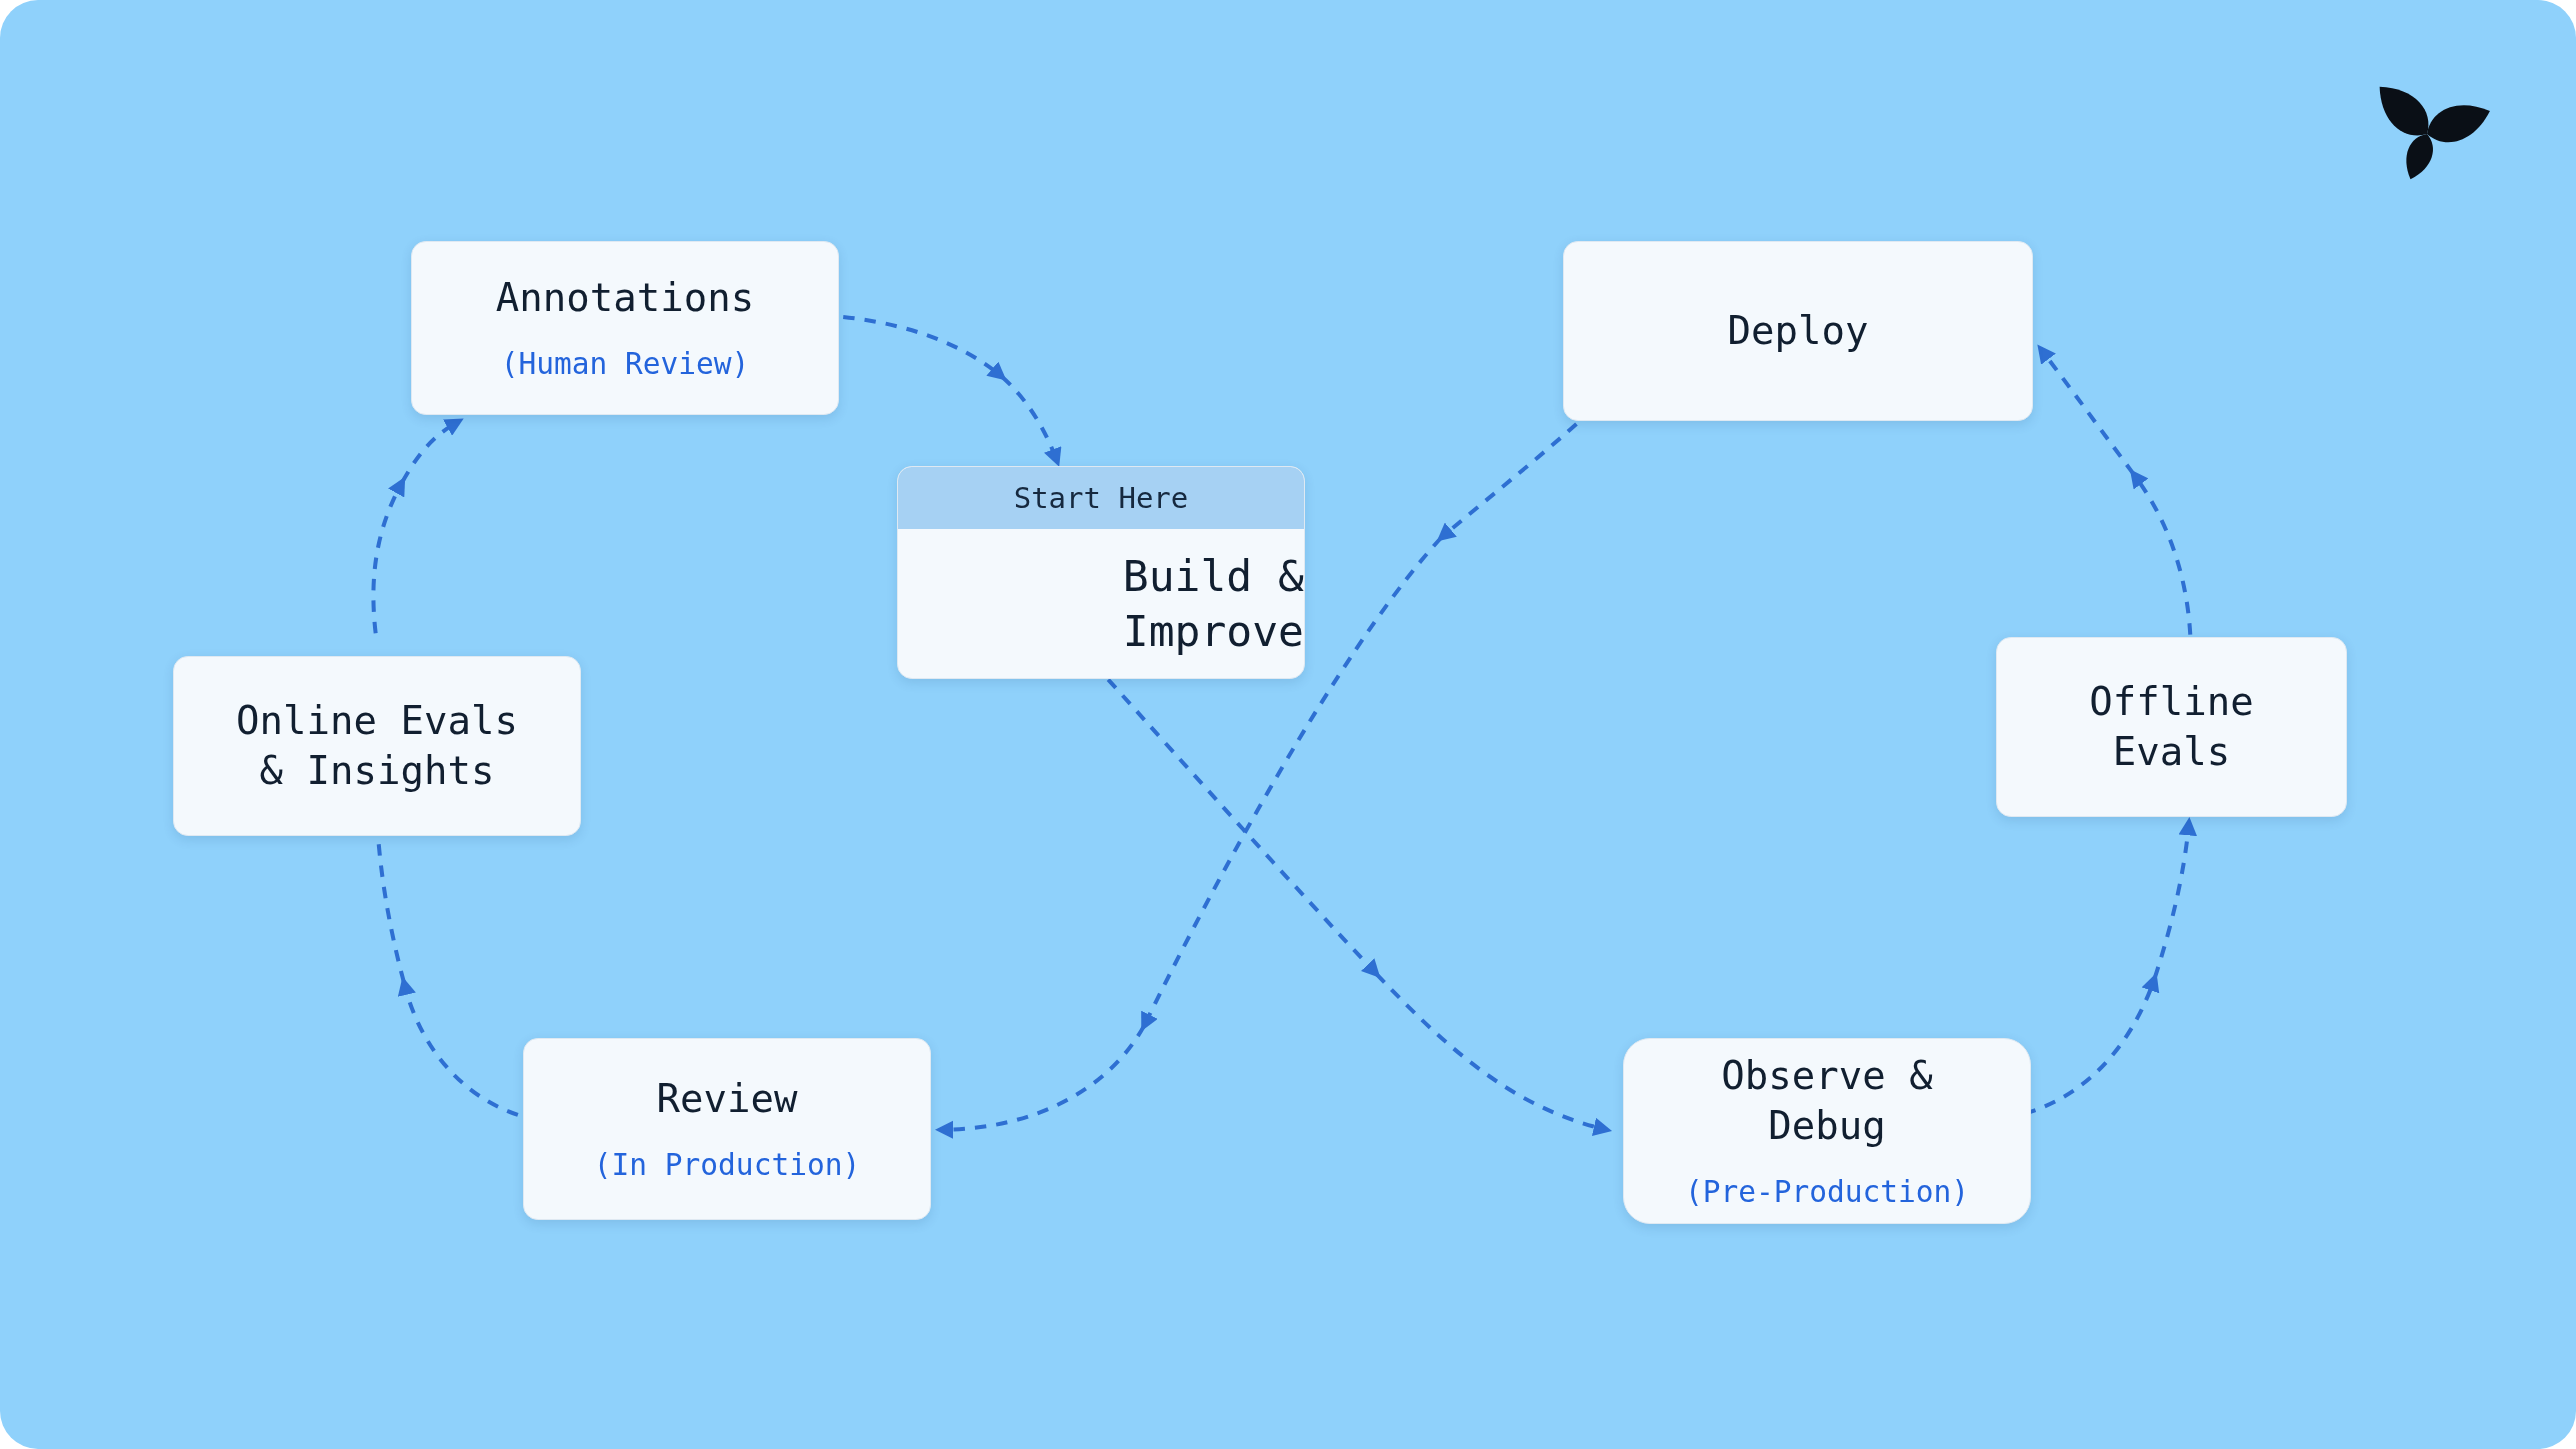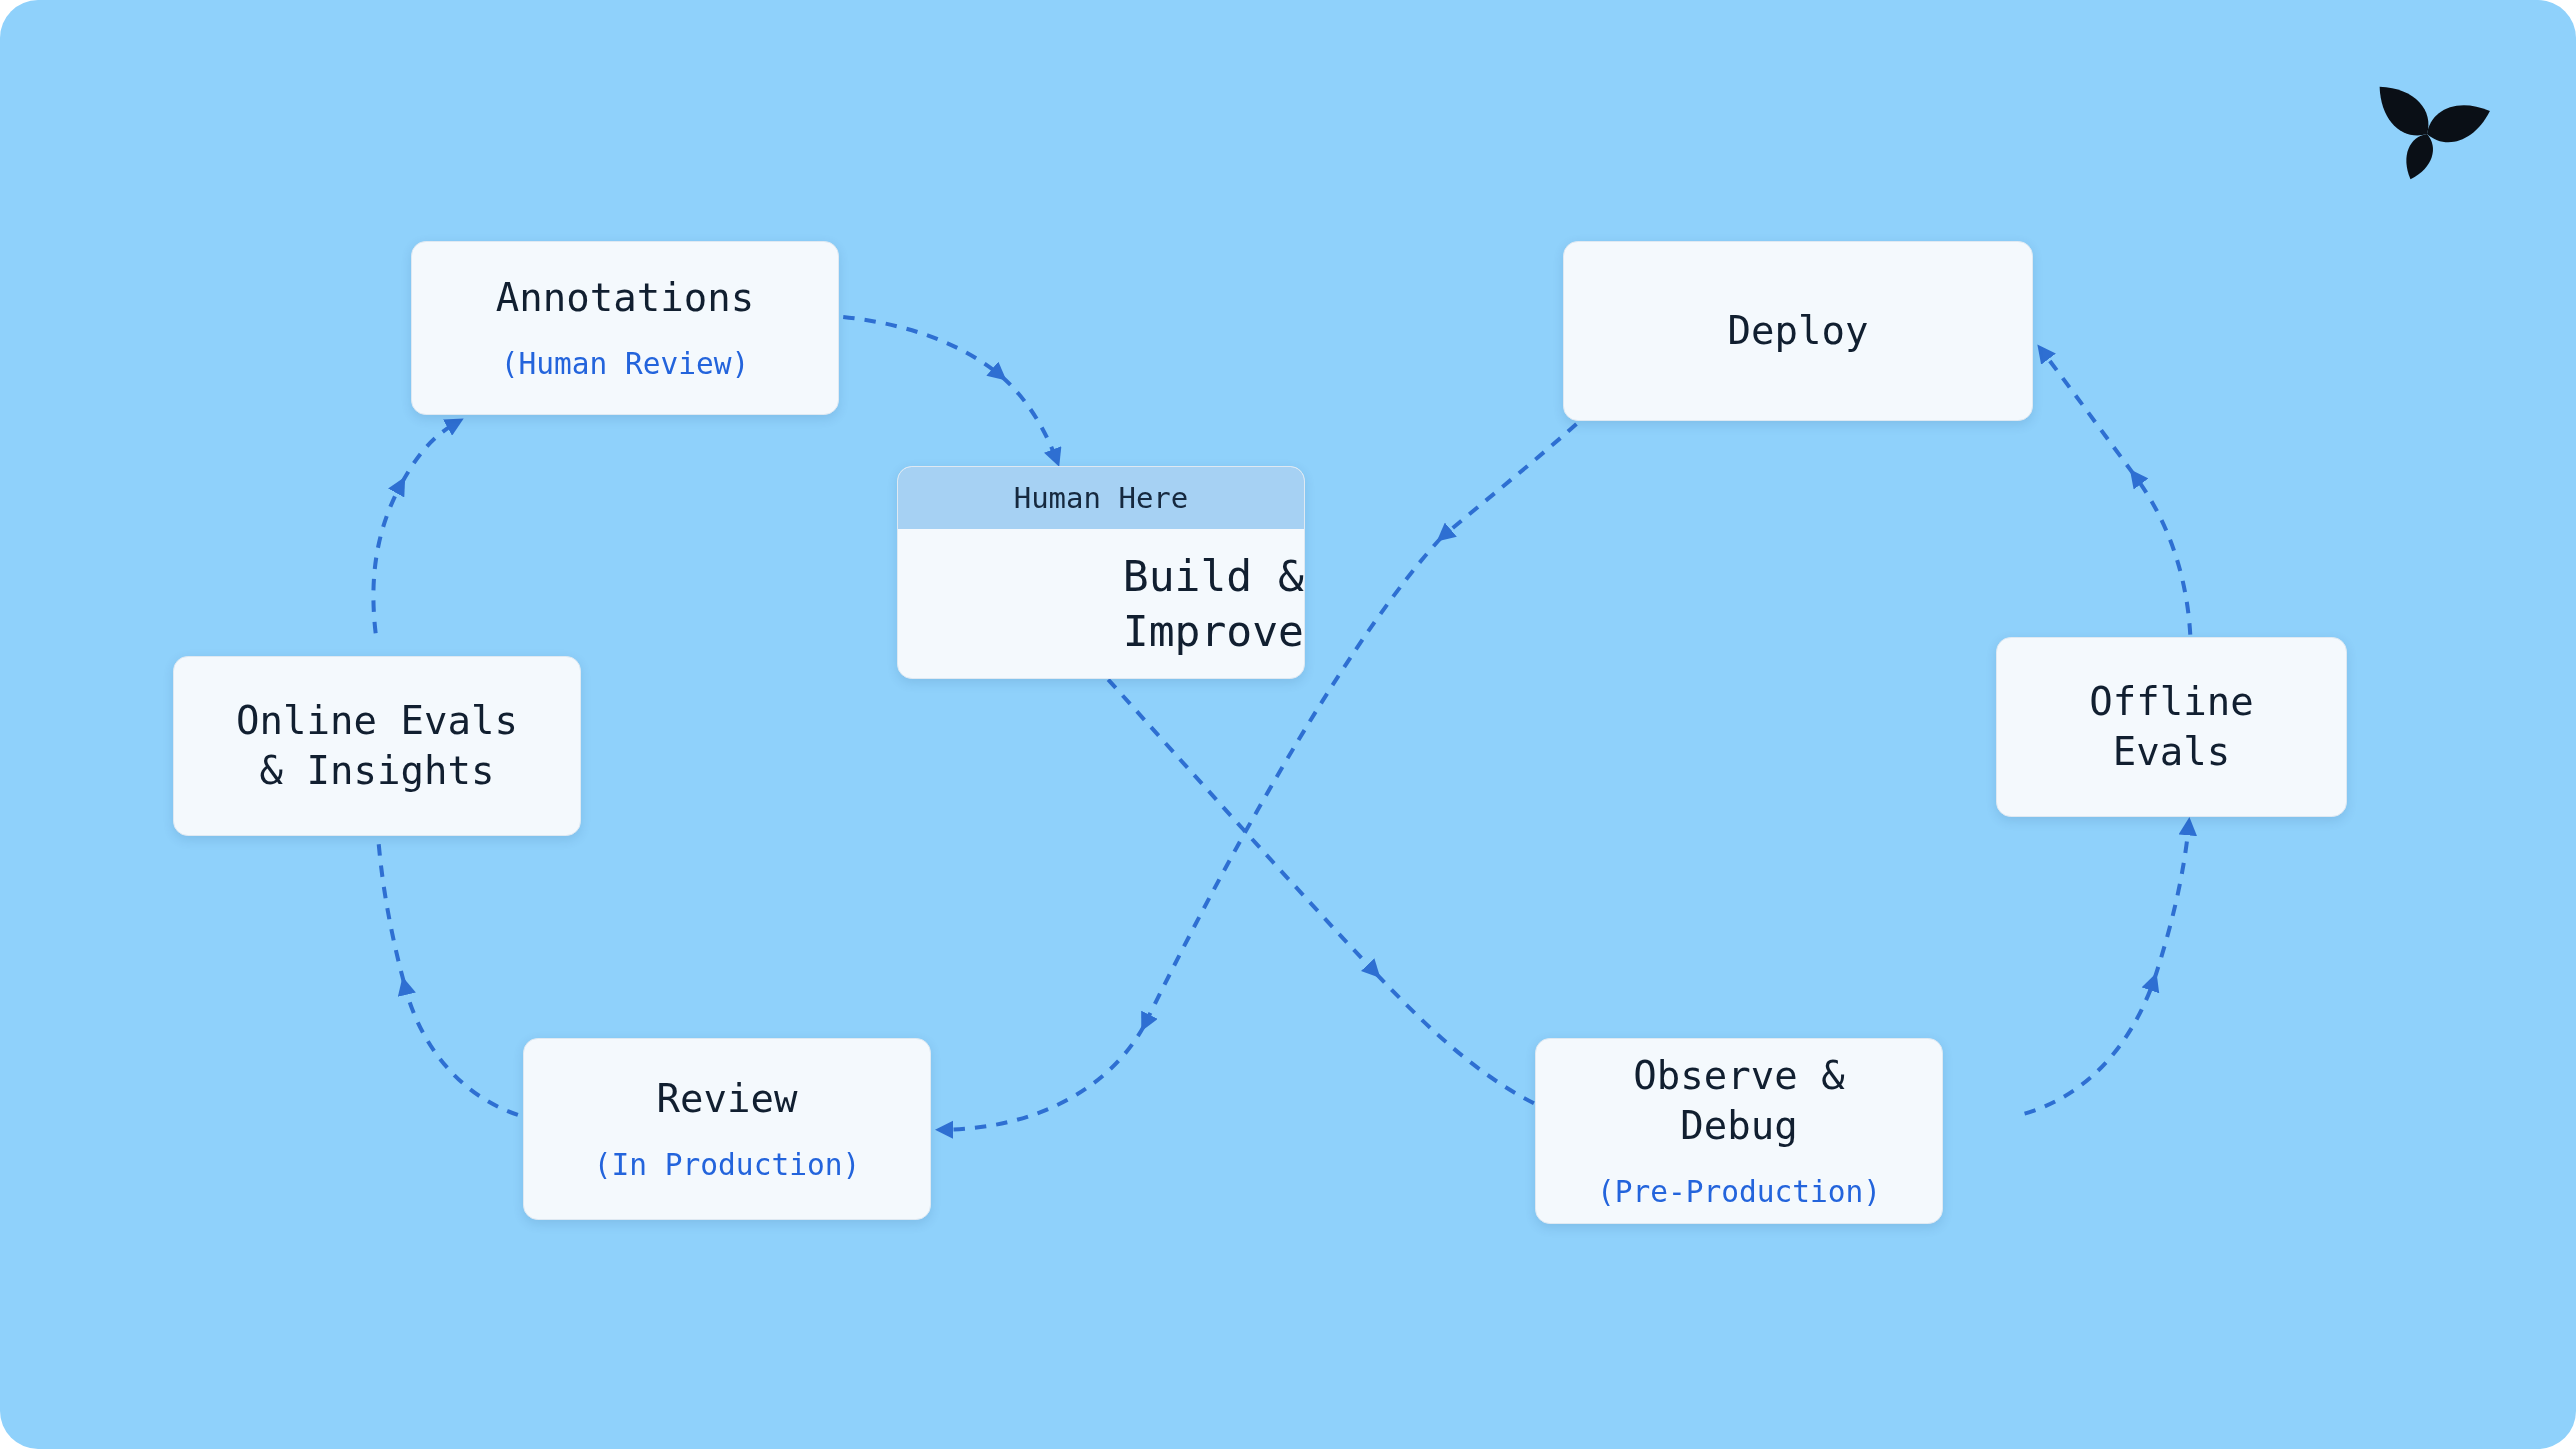--- a/index.html
+++ b/index.html
@@ -52,21 +52,21 @@
     line-height: 1.25;
     color: #2364dc;
     margin-top: 23px;
     white-space: pre-line;
   }
   #node-annotations { left: 411px;  top: 241px;  width: 428px; height: 174px; }
   #node-deploy      { left: 1563px; top: 241px;  width: 470px; height: 180px; }
   #node-online      { left: 173px;  top: 656px;  width: 408px; height: 180px; }
   #node-offline     { left: 1996px; top: 637px;  width: 351px; height: 180px; }
   #node-observe     { left: 523px;  top: 1038px; width: 408px; height: 182px; }
-  #node-observe-debug { left: 1535px; top: 1038px; width: 408px; height: 186px; }
+  #node-observe-debug { left: 1623px; top: 1038px; width: 408px; height: 186px; border-radius: 27px; }
 
   #node-build {
     left: 897px; top: 466px; width: 408px; height: 213px;
     justify-content: flex-start;
     overflow: hidden;
   }
   #node-build .badge {
     width: 100%;
     background: #a6d1f3;
     color: #16293f;
@@ -131,21 +131,21 @@
   <div class="node" id="node-annotations">
     <div class="title">Annotations</div>
     <div class="subtitle">(Human Review)</div>
   </div>
 
   <div class="node" id="node-deploy">
     <div class="title">Deploy</div>
   </div>
 
   <div class="node" id="node-build">
-    <div class="badge">Human Here</div>
+    <div class="badge">Start Here</div>
     <div class="center-body">
       <div class="title">Build &amp;
 Improve</div>
     </div>
   </div>
 
   <div class="node" id="node-online">
     <div class="title">Online Evals
 &amp; Insights</div>
   </div>

